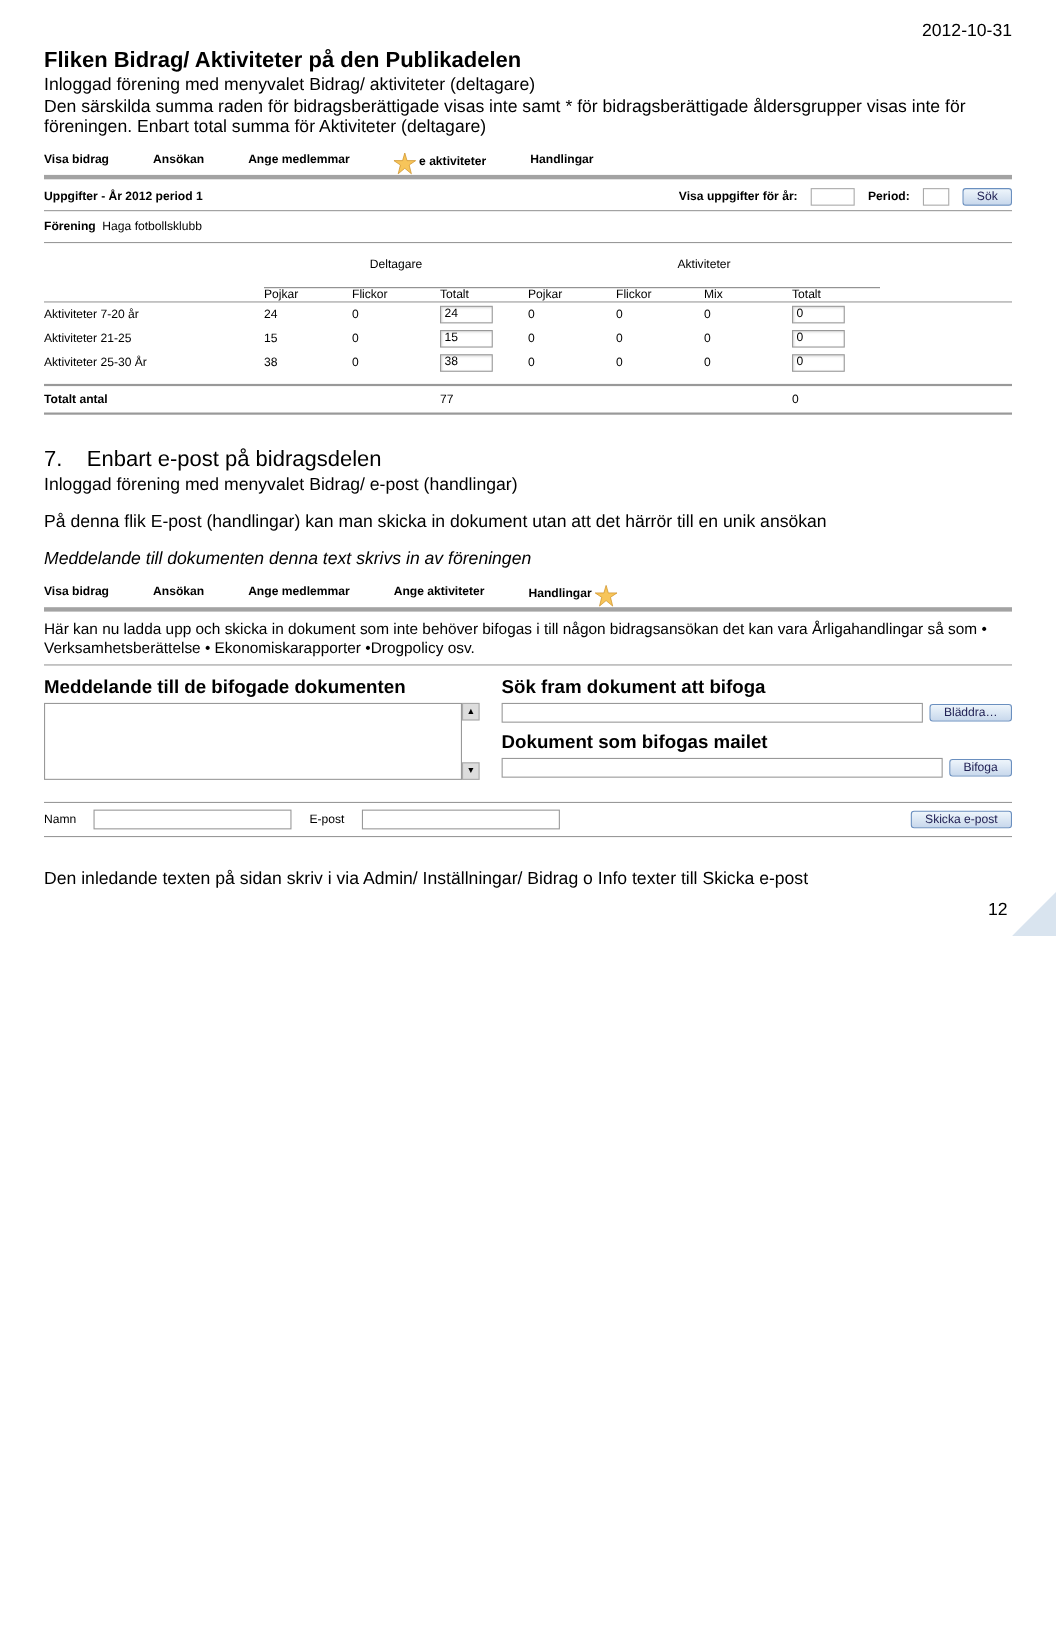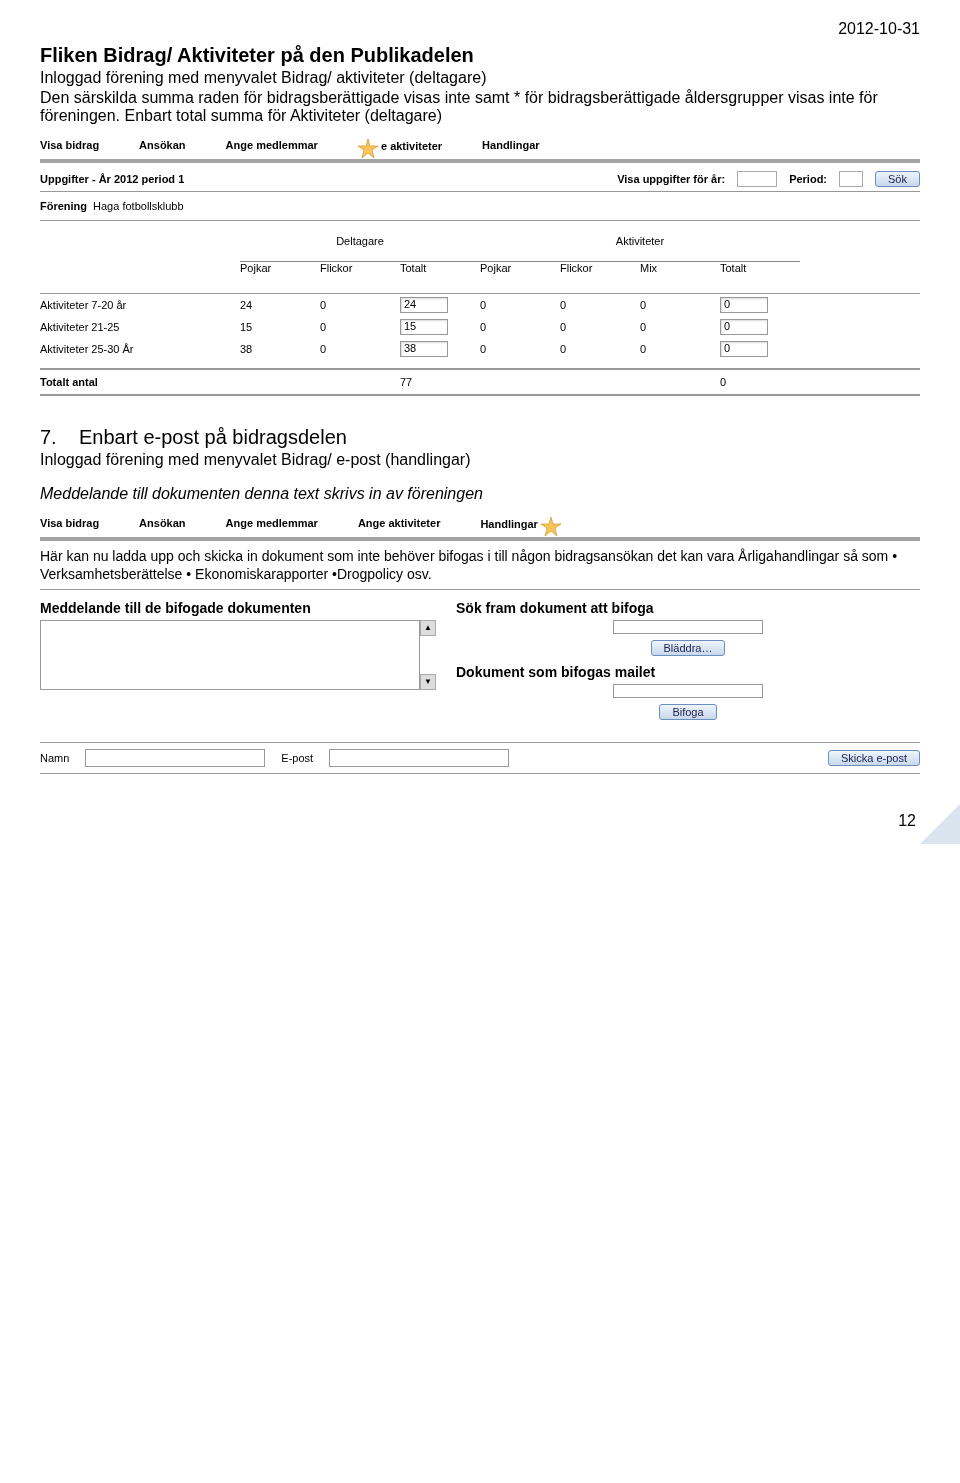--- a/index.html
+++ b/index.html
@@ -14,33 +14,33 @@
   .tab { color: #000; font-weight: bold; font-size: 11px; }
   .tab.shine { position: relative; }
   .uppgifter-row { display:flex; align-items:center; gap:12px; margin: 8px 0 4px 0; flex-wrap:wrap; }
   .bold { font-weight: bold; }
   input.tiny { width:40px; height:16px; border:1px solid #aaa; font-size:11px; padding:0 2px; }
   .btn { background: linear-gradient(#eef5fb,#c8d8ec); border:1px solid #6a8fbf; border-radius:3px; padding:1px 12px; font-size:11px; color:#225; cursor:pointer; }
   .forening-line { display:flex; gap:6px; padding:4px 0; }
   .table-wrap { margin-top:14px; }
   .headers-top { display:grid; grid-template-columns: 200px 80px 80px 80px 80px 80px 80px 80px; font-size:11px; }
   .headers-top .group { grid-column: span 3; text-align:center; border-bottom:1px solid #888; padding-bottom:14px; }
-  .headers-sub { display:grid; grid-template-columns: 200px 80px 80px 80px 80px 80px 80px 80px; font-size:11px; border-bottom:1px solid #999; padding-bottom:19px; }
+  .headers-sub { display:grid; grid-template-columns: 200px 80px 80px 80px 80px 80px 80px 80px; font-size:11px; border-bottom:1px solid #999; padding-bottom:0; }
   .data-row { display:grid; grid-template-columns: 200px 80px 80px 80px 80px 80px 80px 80px; font-size:11px; align-items:center; padding:3px 0; }
   .data-row .cell-box { display:inline-block; width:48px; height:16px; border:1px solid #999; text-align:left; padding:0 3px; box-shadow: inset 1px 1px 2px rgba(0,0,0,0.15); background:#fff; }
   .hr { border-top:1px solid #999; margin:4px 0; }
   .total-row { display:grid; grid-template-columns: 200px 80px 80px 80px 80px 80px 80px 80px; font-size:11px; align-items:center; padding:6px 0; border-top:2px solid #999; border-bottom:2px solid #999; margin-top:8px; }
   .h2 { font-size: 20px; font-weight: normal; margin: 24px 0 2px 0; }
   .desc-text { font-size:14px; margin:6px 0; line-height:1.3; }
   .form-row { display:flex; gap:20px; margin-top:10px; align-items:flex-start; }
   .textarea { width:380px; height:70px; border:1px solid #999; background:#fff; resize:none; font-size:11px; }
   .scroll-arrow { width:16px; height:16px; background:#ddd; border:1px solid #aaa; font-size:8px; text-align:center; line-height:14px; }
   .col-right { flex:1; }
-  .label-sm { font-weight:bold; font-size:14px; margin-bottom:4px; display:block; }
-  .attach-row { display:flex; gap:6px; align-items:center; margin-bottom:8px;flex-direction:column; }
+  .label-sm { font-weight:bold; font-size:17px; margin-bottom:4px; display:block; }
+  .attach-row { display:flex; gap:6px; align-items:center; margin-bottom:8px; }
   .long-input { flex:1; border:1px solid #999; height:18px; padding:0 3px; font-size:11px; }
   .namn-row { display:flex; gap:16px; align-items:center; margin-top:6px; }
   .namn-row input { border:1px solid #999; height:18px; width:180px; padding:0 3px; font-size:11px; }
   .page-num { position:absolute; bottom:14px; right:44px; font-size:16px; }
   .corner { position:absolute; bottom:0; right:0; width:0; height:0; border-left:40px solid transparent; border-bottom:40px solid #d9e4ef; }
   .star-cursor { display:inline-block; position:relative; width:20px; height:16px; vertical-align:middle; }
 </style>
 </head>
 <body>
 
@@ -142,20 +142,21 @@
       </div>
     </div>
   </div>
 
   <div class="h2">
     <span>7.</span>
     &nbsp;&nbsp;
     <span>Enbart e-post på bidragsdelen</span>
   </div>
   <div class="p">Inloggad förening med menyvalet Bidrag/ e-post (handlingar)</div>
+  <div class="p" style="margin-top:16px">På denna flik E-post (handlingar) kan man skicka in dokument utan att det härrör till en unik ansökan</div>
   <div class="p italic" style="margin-top:16px">Meddelande till dokumenten denna text skrivs in av föreningen</div>
 
   <div class="screenshot">
     <div class="tabs">
       <span class="tab">Visa bidrag</span>
       <span class="tab">Ansökan</span>
       <span class="tab">Ange medlemmar</span>
       <span class="tab">Ange aktiviteter</span>
       <span class="tab shine">
         <span>Handlingar</span>
@@ -199,16 +200,17 @@
       <span>Namn</span>
       <input style="">
       <span>E-post</span>
       <input style="">
       <span style="flex:1"></span>
       <button class="btn">Skicka e-post</button>
     </div>
     <div class="hr" style="margin-top:6px"></div>
   </div>
 
+  <div class="p" style="margin-top:10px">Den inledande texten på sidan skriv i via Admin/ Inställningar/ Bidrag o Info texter till Skicka e-post</div>
 </div>
 
 <div class="page-num">12</div>
 <div class="corner"></div>
 
 </body></html>

